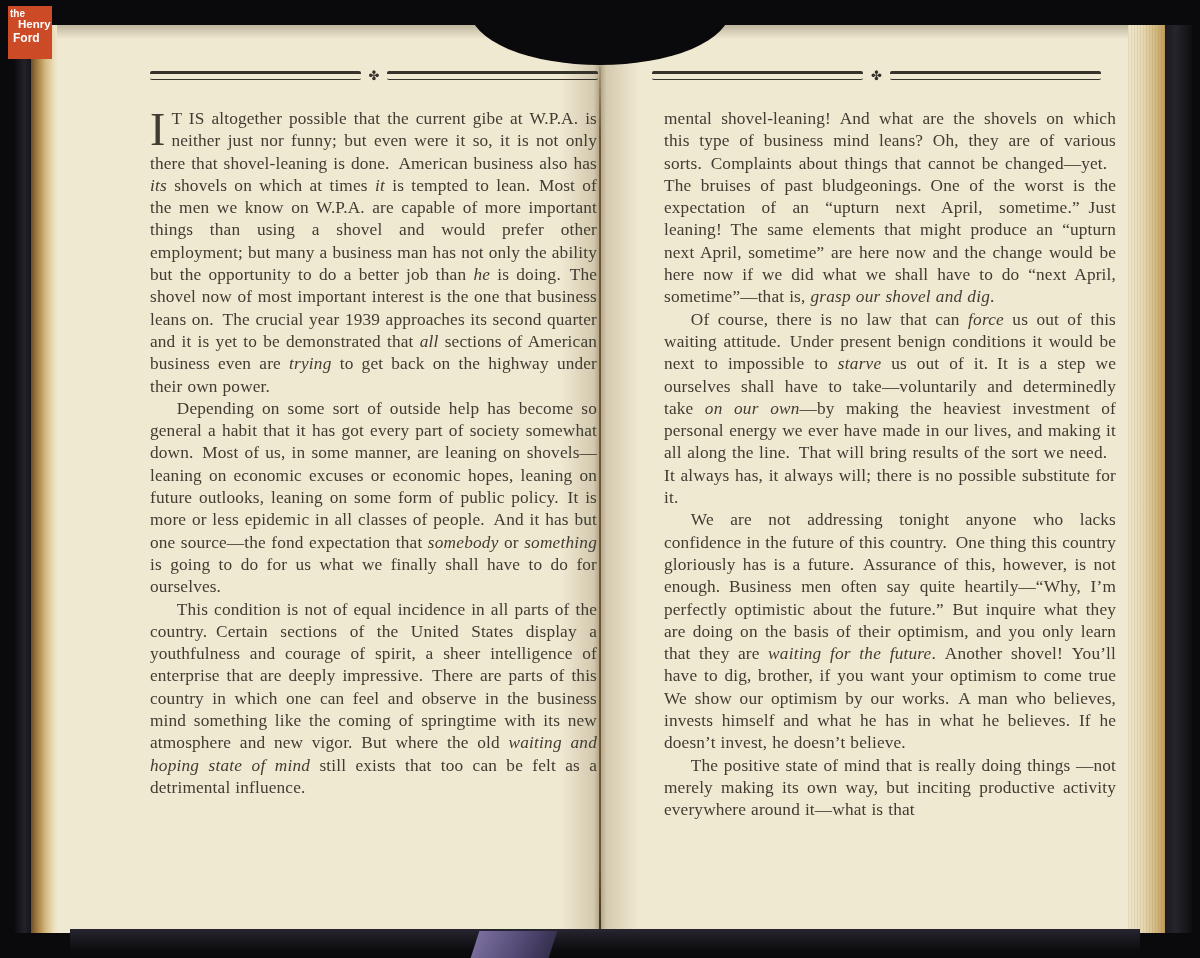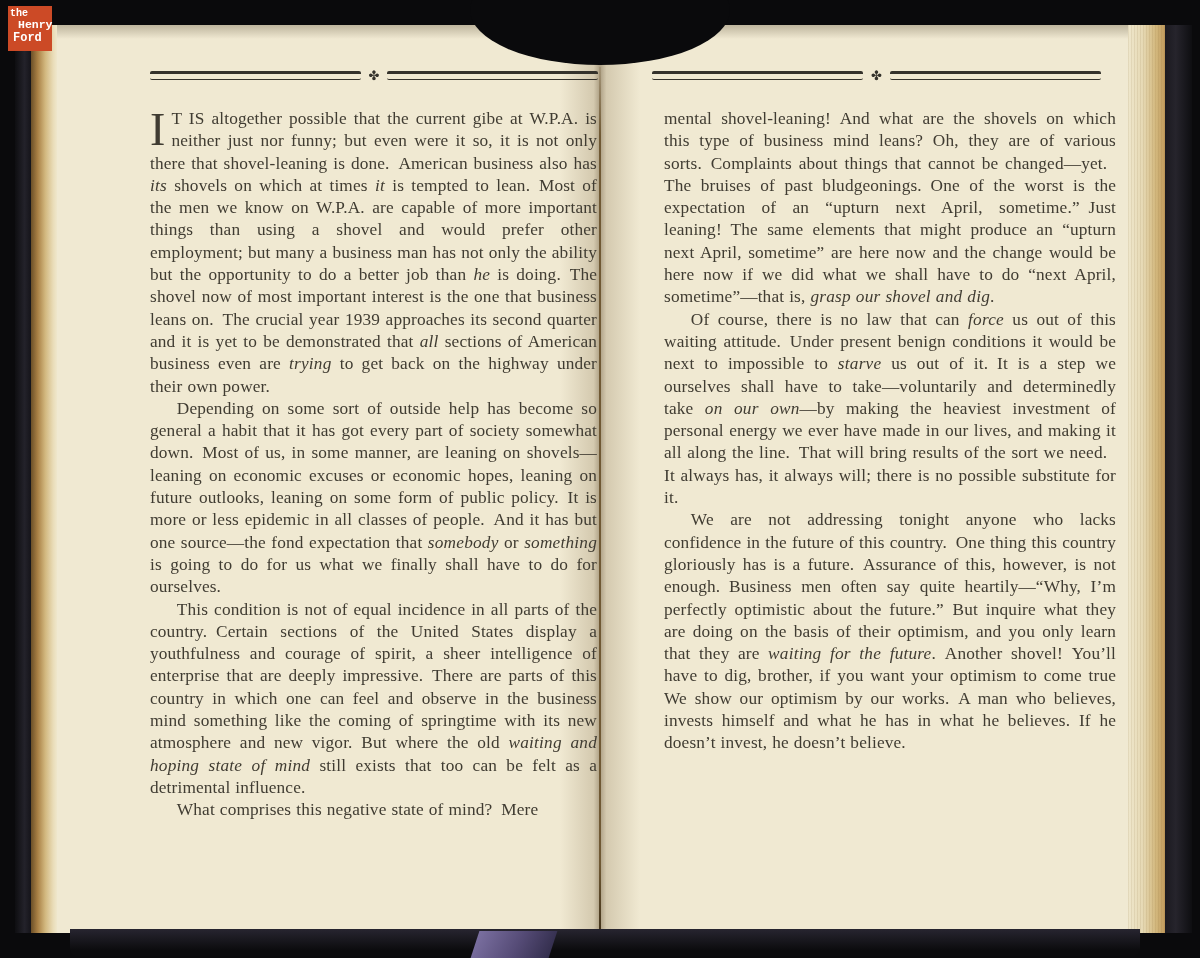--- a/index.html
+++ b/index.html
@@ -3,23 +3,23 @@
 <meta charset="utf-8">
 <style>
   html,body{margin:0;padding:0;}
   .scene{
     position:relative;width:1200px;height:958px;overflow:hidden;
     background:var(--bg,#0a0a0c);
     font-family:"Liberation Serif","DejaVu Serif",serif;
   }
   
   .logo{
-    position:absolute;left:8px;top:6px;width:44px;height:45px;z-index:9;
+    position:absolute;left:8px;top:6px;width:44px;height:53px;z-index:9;
     background:var(--logo,#cc4a26);color:#fff;
-    font-family:Liberation Mono, monospace;font-weight:bold;
+    font-family:Liberation Sans, sans-serif;font-weight:bold;
   }
   .logo span{position:absolute;white-space:nowrap;line-height:1;}
   .logo .l-the{left:2px;top:3px;font-size:10px;font-weight:600;}
   .logo .l-henry{left:10px;top:13px;font-size:11.5px;}
   .logo .l-ford{left:5px;top:26px;font-size:12px;}
   
   .book{position:absolute;left:15px;top:25px;width:1177px;height:908px;background:var(--page,#f0e9d2);}
   .cover-left{position:absolute;left:0;top:0;width:16px;height:100%;
     background:linear-gradient(to right,#0e0e11,#23222a 60%,#15141a);}
   .fore-edge-left{position:absolute;left:16px;top:0;width:26px;height:100%;
@@ -89,26 +89,26 @@
     <div class="page-header right">
       <div class="rule"></div>
       <span class="fleuron">✤</span>
       <div class="rule"></div>
     </div>
 
     <div class="text-col left">
         <p class="para"><span class="dropcap">I</span><span>T IS altogether possible that the current gibe at W.P.A. is neither just nor funny; but even were it so, it is not only there that shovel-leaning is done. American business also has </span><i>its</i><span> shovels on which at times </span><i>it</i><span> is tempted to lean. Most of the men we know on W.P.A. are capable of more important things than using a shovel and would prefer other employment; but many a business man has not only the ability but the opportunity to do a better job than </span><i>he</i><span> is doing. The shovel now of most important interest is the one that business leans on. The crucial year 1939 approaches its second quarter and it is yet to be demonstrated that </span><i>all</i><span> sections of American business even are </span><i>trying</i><span> to get back on the highway under their own power.</span></p>
         <p class="para indent"><span>Depending on some sort of outside help has become so general a habit that it has got every part of society somewhat down. Most of us, in some manner, are leaning on shovels—leaning on economic excuses or economic hopes, leaning on future outlooks, leaning on some form of public policy. It is more or less epidemic in all classes of people. And it has but one source—the fond expectation that </span><i>somebody</i><span> or </span><i>something</i><span> is going to do for us what we finally shall have to do for ourselves.</span></p>
         <p class="para indent"><span>This condition is not of equal incidence in all parts of the country. Certain sections of the United States display a youthfulness and courage of spirit, a sheer intelligence of enterprise that are deeply impressive. There are parts of this country in which one can feel and observe in the business mind something like the coming of springtime with its new atmosphere and new vigor. But where the old </span><i>waiting and hoping state of mind</i><span> still exists that too can be felt as a detrimental influence.</span></p>
-        <p class="para indent"><span>What comprises this negative state of mind? Mere</span></p>
       </div>
     <div class="text-col right">
         <p class="para"><span>mental shovel-leaning! And what are the shovels on which this type of business mind leans? Oh, they are of various sorts. Complaints about things that cannot be changed—yet. The bruises of past bludgeonings. One of the worst is the expectation of an “upturn next April, sometime.” Just leaning! The same elements that might produce an “upturn next April, sometime” are here now and the change would be here now if we did what we shall have to do “next April, sometime”—that is, </span><i>grasp our shovel and dig</i><span>.</span></p>
         <p class="para indent"><span>Of course, there is no law that can </span><i>force</i><span> us out of this waiting attitude. Under present benign conditions it would be next to impossible to </span><i>starve</i><span> us out of it. It is a step we ourselves shall have to take—voluntarily and determinedly take </span><i>on our own</i><span>—by making the heaviest investment of personal energy we ever have made in our lives, and making it all along the line. That will bring results of the sort we need. It always has, it always will; there is no possible substitute for it.</span></p>
         <p class="para indent"><span>We are not addressing tonight anyone who lacks confidence in the future of this country. One thing this country gloriously has is a future. Assurance of this, however, is not enough. Business men often say quite heartily—“Why, I’m perfectly optimistic about the future.” But inquire what they are doing on the basis of their optimism, and you only learn that they are </span><i>waiting for the future</i><span>. Another shovel! You’ll have to dig, brother, if you want your optimism to come true We show our optimism by our works. A man who believes, invests himself and what he has in what he believes. If he doesn’t invest, he doesn’t believe.</span></p>
+        <p class="para indent"><span>The positive state of mind that is really doing things —not merely making its own way, but inciting productive activity everywhere around it—what is that</span></p>
       </div>
 
     <div class="top-dip"></div>
   </div>
 
   <div class="bottom-cover"></div>
   <div class="ribbon"></div>
 
 </div>
 

